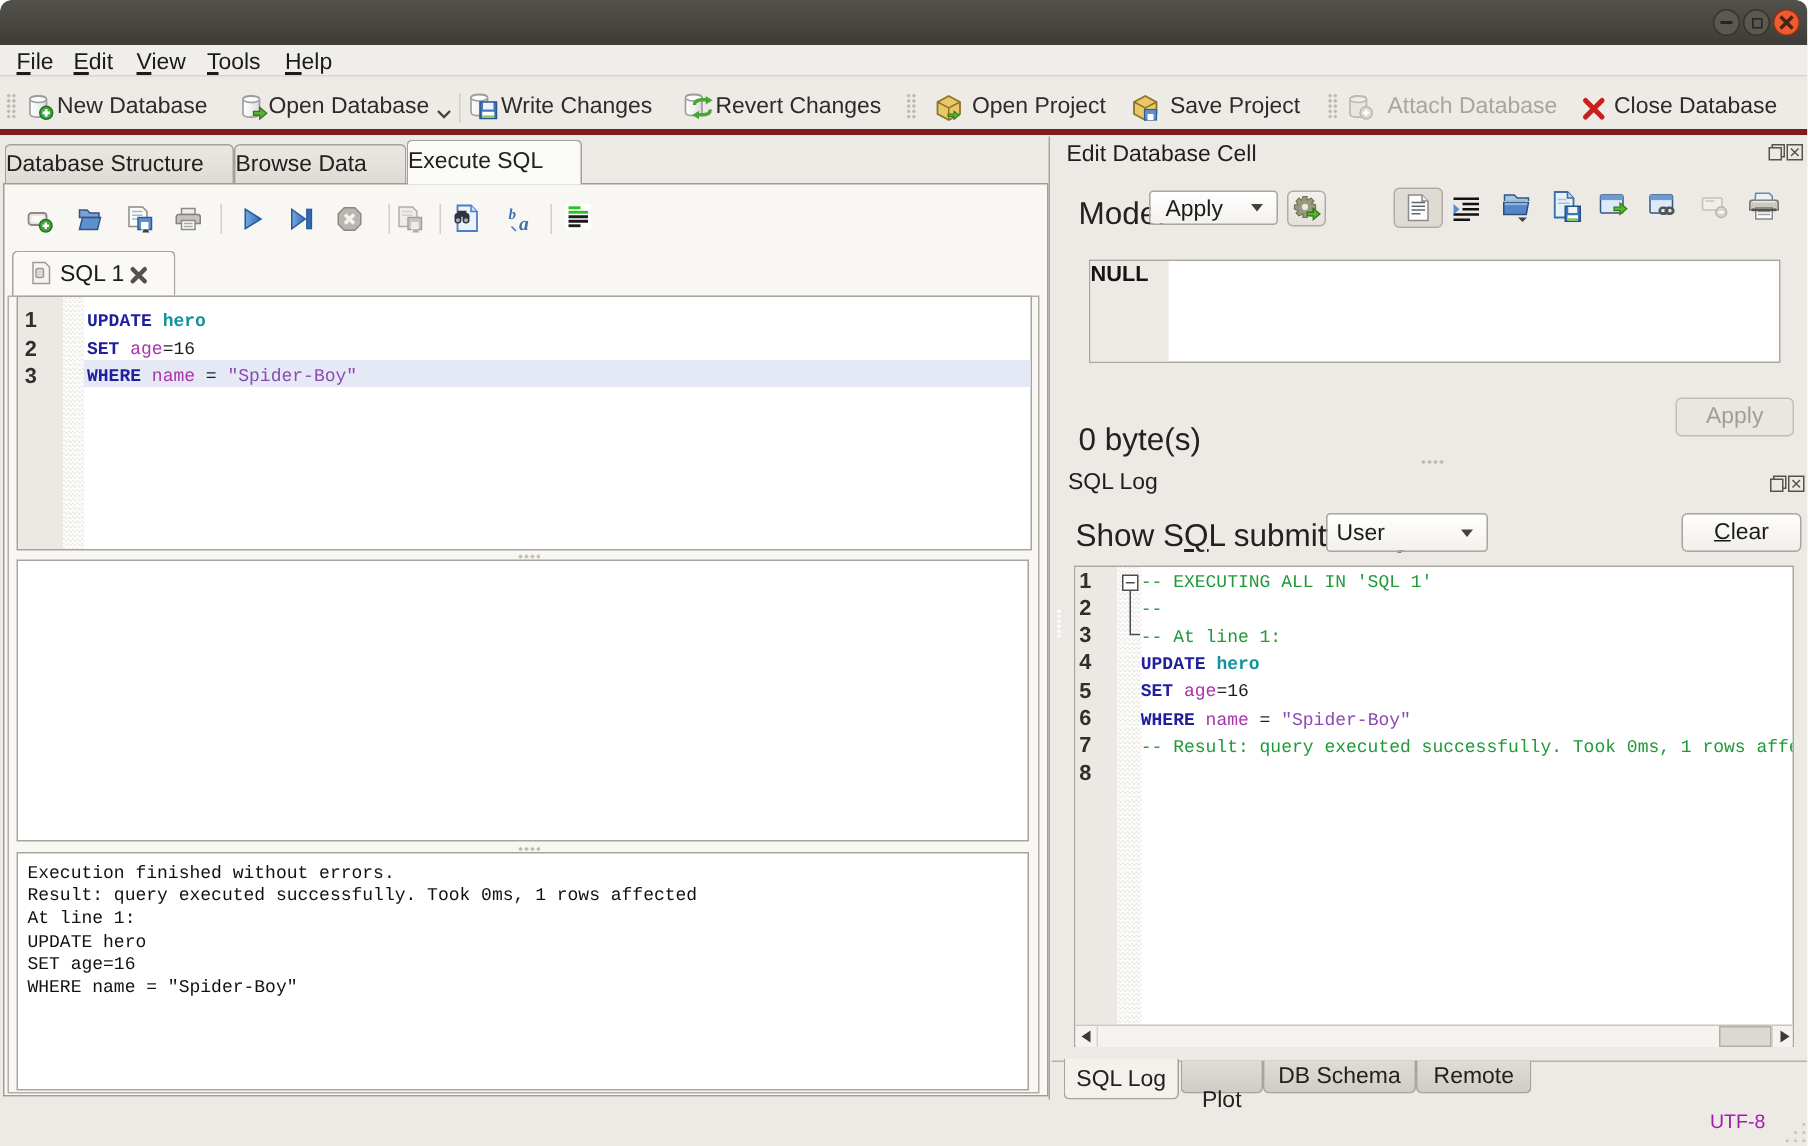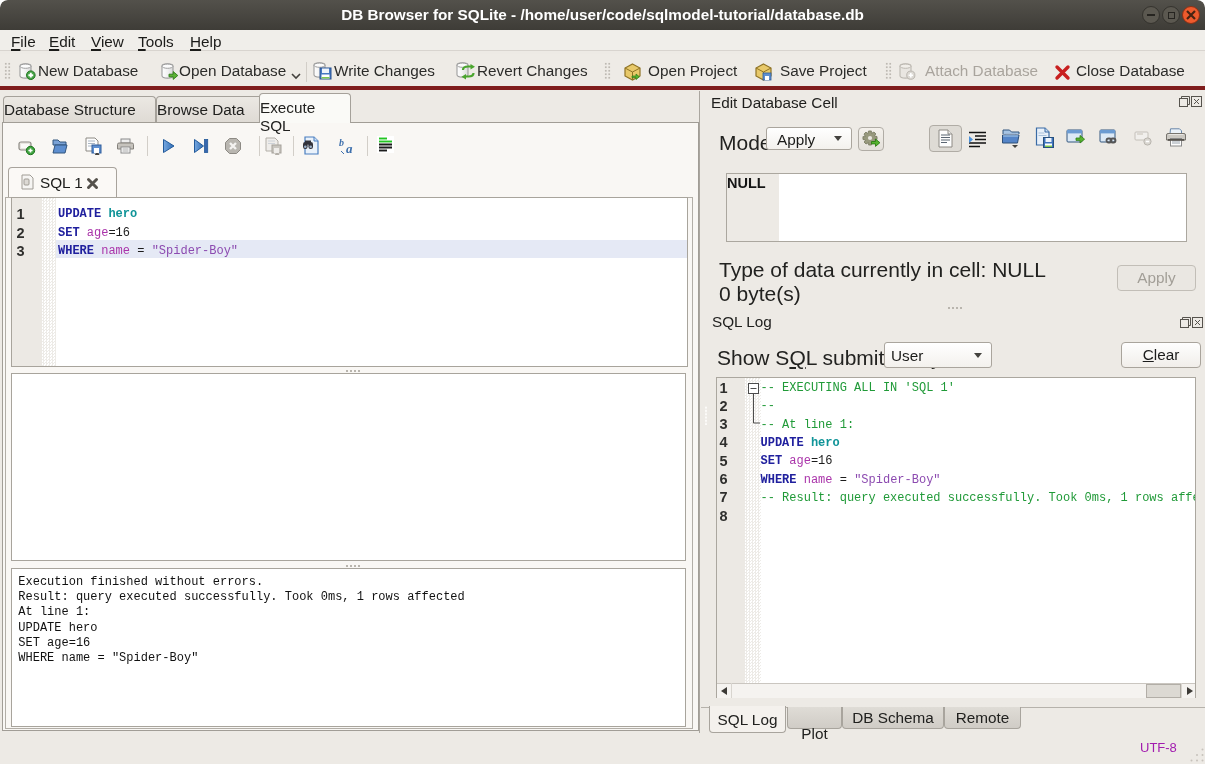--- a/index.html
+++ b/index.html
@@ -57,21 +57,20 @@
 
 .btab{position:absolute;font-size:15.3px;color:#21211f;text-align:center;border:1px solid #a8a49d;border-top:none;border-radius:0 0 4px 4px;background:linear-gradient(#dfdcd6,#d0ccc6)}
 .btab.on{background:#f4f1ed}
 .sb{position:absolute;font-size:13px;color:#a21caf}
 svg{position:absolute;overflow:visible}
 </style></head>
 <body>
 <div class="win">
 
   <div class="titlebar">
-    <div class="title">DB Browser for SQLite - /home/user/code/sqlmodel-tutorial/database.db</div>
     <div class="wbtn" style="left:1142px">
         <span class="wdash"></span>
       </div>
     <div class="wbtn" style="left:1161.5px">
         <span class="wsq"></span>
       </div>
     <div class="wbtn close" style="left:1181.5px">
         <svg class="wx" viewBox="0 0 16 16">
           <path d="M4 4 L12 12 M12 4 L4 12" stroke="#472312" stroke-width="2.2"></path>
         </svg>
@@ -178,21 +177,21 @@
       </svg>
     <span class="tbl dis" style="left:925px">Attach Database</span>
     <svg style="left:1055px;top:11px" width="15" height="15" viewBox="0 0 15 15">
         <path d="M2 2 L13 13 M13 2 L2 13" stroke="#c81f1f" stroke-width="3.4" stroke-linecap="round"></path>
       </svg>
     <span class="tbl" style="left:1076px">Close Database</span>
   </div>
 
   <div class="mtab" style="left:3px;top:96px;width:153px;height:27px;padding-top:4px">Database Structure</div>
   <div class="mtab" style="left:156px;top:96px;width:115px;height:27px;padding-top:4px">Browse Data</div>
-  <div class="mtab on" style="left:259px;top:93px;width:92px;height:30px;padding-top:5px">Execute SQL</div>
+  <div class="mtab on" style="left:271px;top:93px;width:117px;height:30px;padding-top:5px">Execute SQL</div>
 
   <div class="page"></div>
 
   <svg style="left:18px;top:138px" width="17" height="17" viewBox="0 0 17 17">
       <rect x="1" y="4" width="12" height="8" rx="2" fill="#e9e6e1" stroke="#8d8a84" stroke-width="1.2"></rect>
       <rect x="3" y="6" width="8" height="4" fill="#fbfaf8"></rect>
       <circle cx="12.5" cy="12.5" r="4.2" fill="#3fa33f" stroke="#1e741e"></circle>
       <path d="M12.5 10.4v4.2M10.4 12.5h4.2" stroke="#fff" stroke-width="1.6"></path>
     </svg>
   <svg style="left:51px;top:137px" width="17" height="18" viewBox="0 0 17 18">
@@ -372,21 +371,20 @@
       <path d="M2 5.5 h16 a1.5 1.5 0 0 1 1.5 1.5 v5 h-19 v-5 a1.5 1.5 0 0 1 1.5 -1.5 z" fill="#cbc8c2" stroke="#77746e"></path>
       <path d="M2.5 6.5 h15" stroke="#e8e6e2" stroke-width="1.2"></path>
       <rect x="4.5" y="10.5" width="11" height="7.5" fill="#fdfdfd" stroke="#8a8a8a"></rect>
       <path d="M6 13 h8 M6 15 h8" stroke="#9aa4ae"></path>
       <rect x="1.8" y="11" width="16.4" height="1.8" fill="#55524c"></rect>
     </svg>
 
   <div class="abs" style="left:726px;top:173px;width:461px;height:69px;background:#fff;border:1px solid #aba79f"></div>
   <div class="abs" style="left:727px;top:174px;width:52px;height:67px;background:#edeae5"></div>
   <span class="abs" style="left:727px;top:175px;font-size:14.5px;font-weight:bold;color:#151515">NULL</span>
-  <span class="lbl" style="left:719px;top:258px">Type of data currently in cell: NULL</span>
   <span class="lbl" style="left:719px;top:281.5px">0 byte(s)</span>
   <div class="btn dis" style="left:1117px;top:265px;width:79px;height:26px;padding-top:3px">Apply</div>
   <div class="hdots" style="left:947px;top:306px;width:16px"></div>
 
   <span class="dhead" style="left:712px;top:312.5px">SQL Log</span>
   <svg style="left:1180px;top:317px" width="11" height="11" viewBox="0 0 11 11">
       <rect x="0.5" y="2.5" width="8" height="8" fill="none" stroke="#56534d"></rect>
       <path d="M2.5 2.5 v-2 h8 v8 h-2" fill="none" stroke="#56534d"></path>
     </svg>
   <svg style="left:1192px;top:317px" width="11" height="11" viewBox="0 0 11 11">

